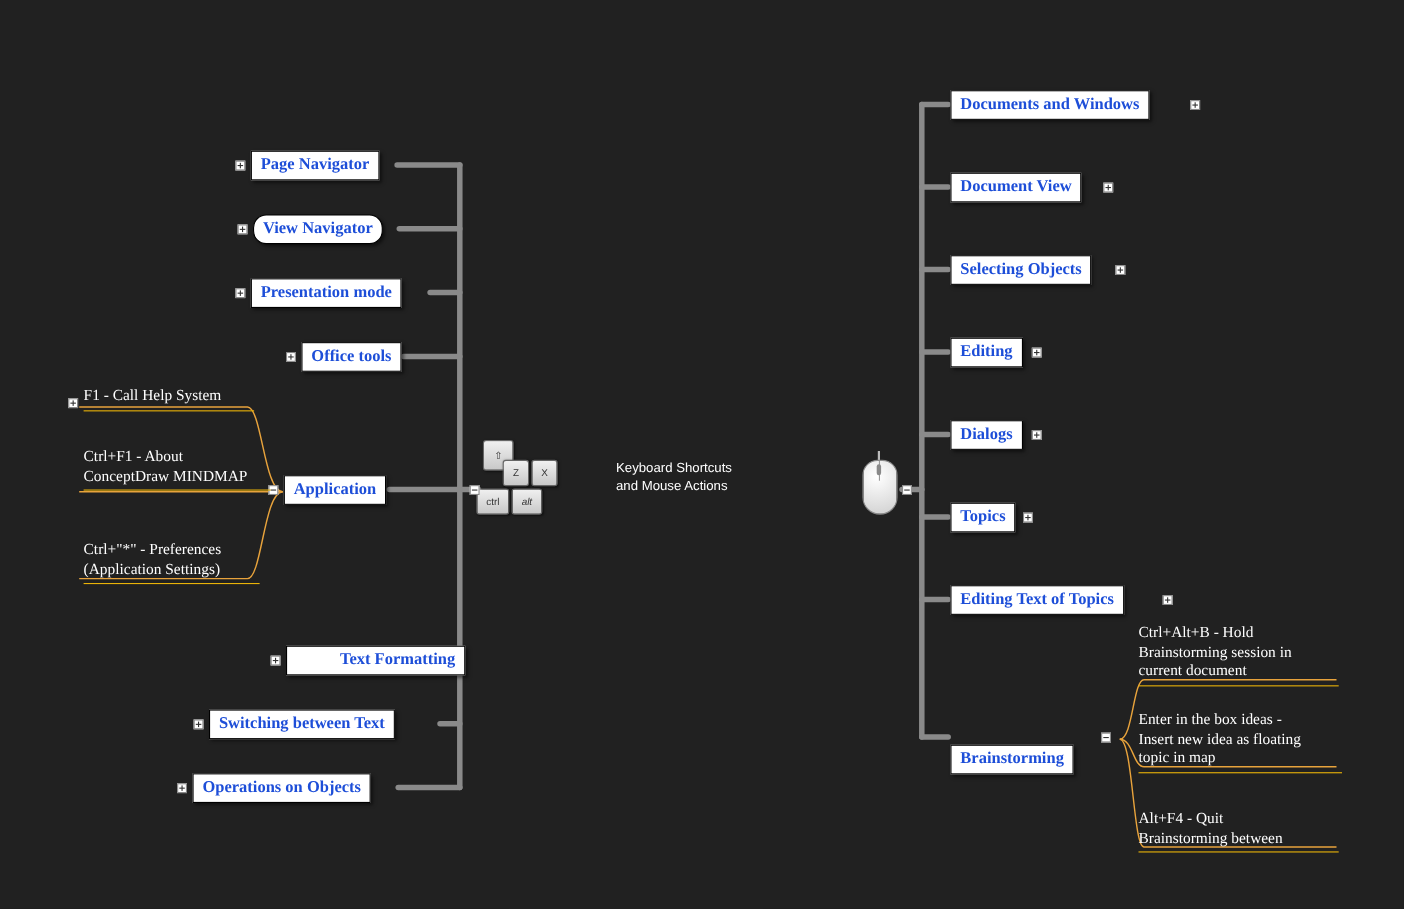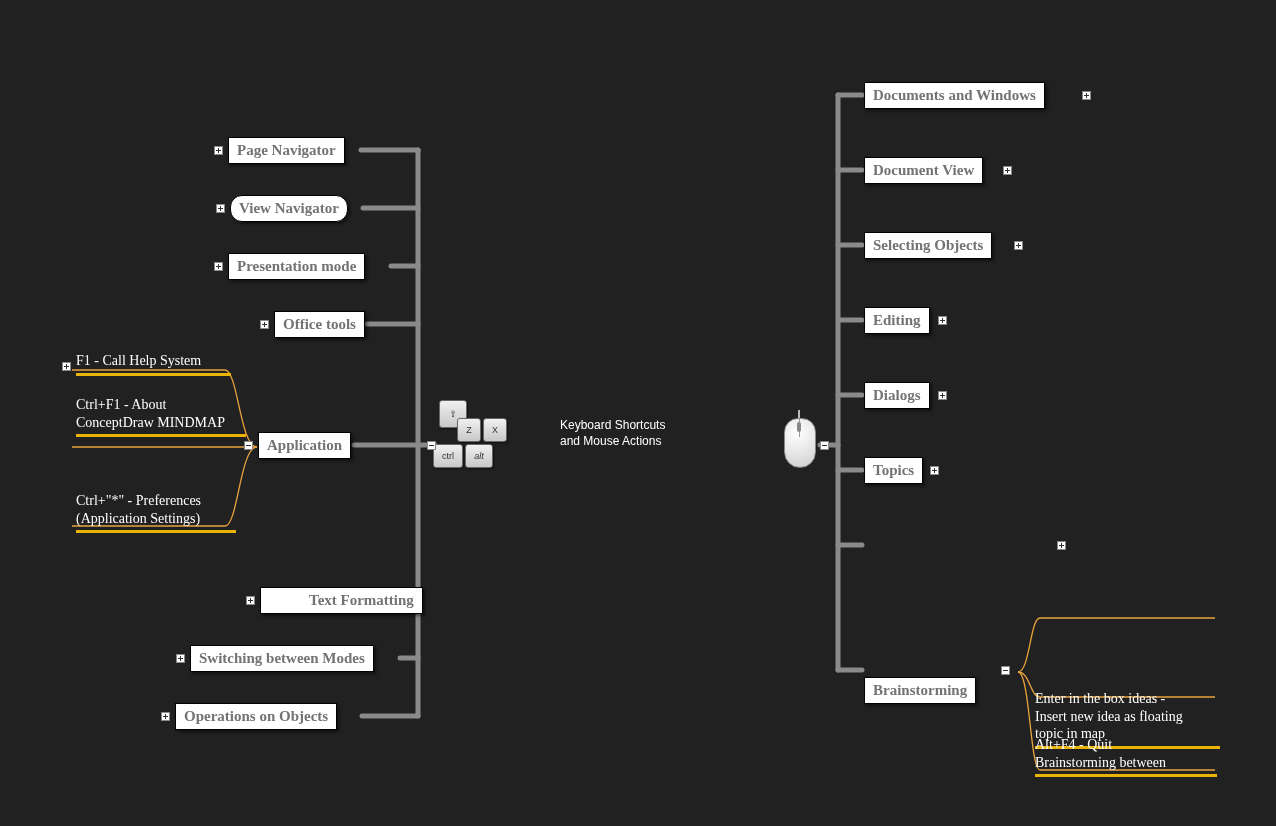--- a/index.html
+++ b/index.html
@@ -20,36 +20,36 @@
   svg.connectors {
     position: absolute;
     left: 0; top: 0;
     width: 1276px;
     height: 826px;
     pointer-events: none;
   }
   .node {
     position: absolute;
     background: #fff;
-    color: #737373;
+    color: #1d4ed8;
     font-weight: bold;
     font-size: 15px;
     padding: 4px 8px;
     border: 1px solid #000;
     box-shadow: 2px 2px 3px rgba(0,0,0,0.5);
     white-space: nowrap;
   }
   .leaf {
     position: absolute;
     color: #fff;
     font-size: 14px;
     font-family: Georgia, serif;
     line-height: 1.25;
     width: 180px;
-    border-bottom: 3px solid #eab308;
+    border-bottom: 1px solid #eab308;
     padding-bottom: 3px;
   }
   .central-title {
     position: absolute;
     color: #fff;
     font-size: 12px;
     font-family: Verdana, Arial, sans-serif;
     line-height: 1.3;
     width: 220px;
   }
@@ -204,34 +204,34 @@
   <div class="toggle plus" style="left:260px; top:320px;"></div>
 
   <div class="node" style="left:258px; top:432px;"><span>Application</span></div>
   <div class="toggle minus" style="left:244px; top:441px;"></div>
 
   <div class="leaf" style="left:76px; top:352px; width:155px;">
     <span>F1 - Call Help System</span>
   </div>
   <div class="toggle plus" style="left:62px; top:362px;"></div>
 
-  <div class="leaf" style="left:76px; top:396px; width:170px;">
+  <div class="leaf" style="left:76px; top:407px; width:170px;">
     <span>Ctrl+F1 - About</span><br>
     <span>ConceptDraw MINDMAP</span>
   </div>
 
   <div class="leaf" style="left:76px; top:492px; width:160px;">
     <span>Ctrl+"*" - Preferences</span><br>
     <span>(Application Settings)</span>
   </div>
 
   <div class="node" style="left:260px; top:587px;padding-left:48px;"><span>Text Formatting</span></div>
   <div class="toggle plus" style="left:246px; top:596px;"></div>
 
-  <div class="node" style="left:190px; top:645px;"><span>Switching between Modes</span></div>
+  <div class="node" style="left:190px; top:645px;"><span>Switching between Text</span></div>
   <div class="toggle plus" style="left:176px; top:654px;"></div>
 
   <div class="node" style="left:175px; top:703px;"><span>Operations on Objects</span></div>
   <div class="toggle plus" style="left:161px; top:712px;"></div>
 
   <div class="node" style="left:864px; top:82px;"><span>Documents and Windows</span></div>
   <div class="toggle plus" style="left:1082px; top:91px;"></div>
 
   <div class="node" style="left:864px; top:157px;"><span>Document View</span></div>
   <div class="toggle plus" style="left:1003px; top:166px;"></div>
@@ -241,27 +241,33 @@
 
   <div class="node" style="left:864px; top:307px;"><span>Editing</span></div>
   <div class="toggle plus" style="left:938px; top:316px;"></div>
 
   <div class="node" style="left:864px; top:382px;"><span>Dialogs</span></div>
   <div class="toggle plus" style="left:938px; top:391px;"></div>
 
   <div class="node" style="left:864px; top:457px;"><span>Topics</span></div>
   <div class="toggle plus" style="left:930px; top:466px;"></div>
 
+  <div class="node" style="left:864px; top:532px;"><span>Editing Text of Topics</span></div>
   <div class="toggle plus" style="left:1057px; top:541px;"></div>
 
   <div class="node" style="left:864px; top:657px;margin-top:20px;"><span>Brainstorming</span></div>
   <div class="toggle minus" style="left:1001px; top:666px;"></div>
 
-
-  <div class="leaf" style="left:1035px; top:646px; width:185px;margin-top:44px;">
+  <div class="leaf" style="left:1035px; top:567px; width:182px;">
+    <span>Ctrl+Alt+B - Hold</span><br>
+    <span>Brainstorming session in</span><br>
+    <span>current document</span>
+  </div>
+
+  <div class="leaf" style="left:1035px; top:646px; width:185px;">
     <span>Enter in the box ideas -</span><br>
     <span>Insert new idea as floating</span><br>
     <span>topic in map</span>
   </div>
 
   <div class="leaf" style="left:1035px; top:736px; width:182px;">
     <span>Alt+F4 - Quit</span><br>
     <span>Brainstorming between</span>
   </div>
 

